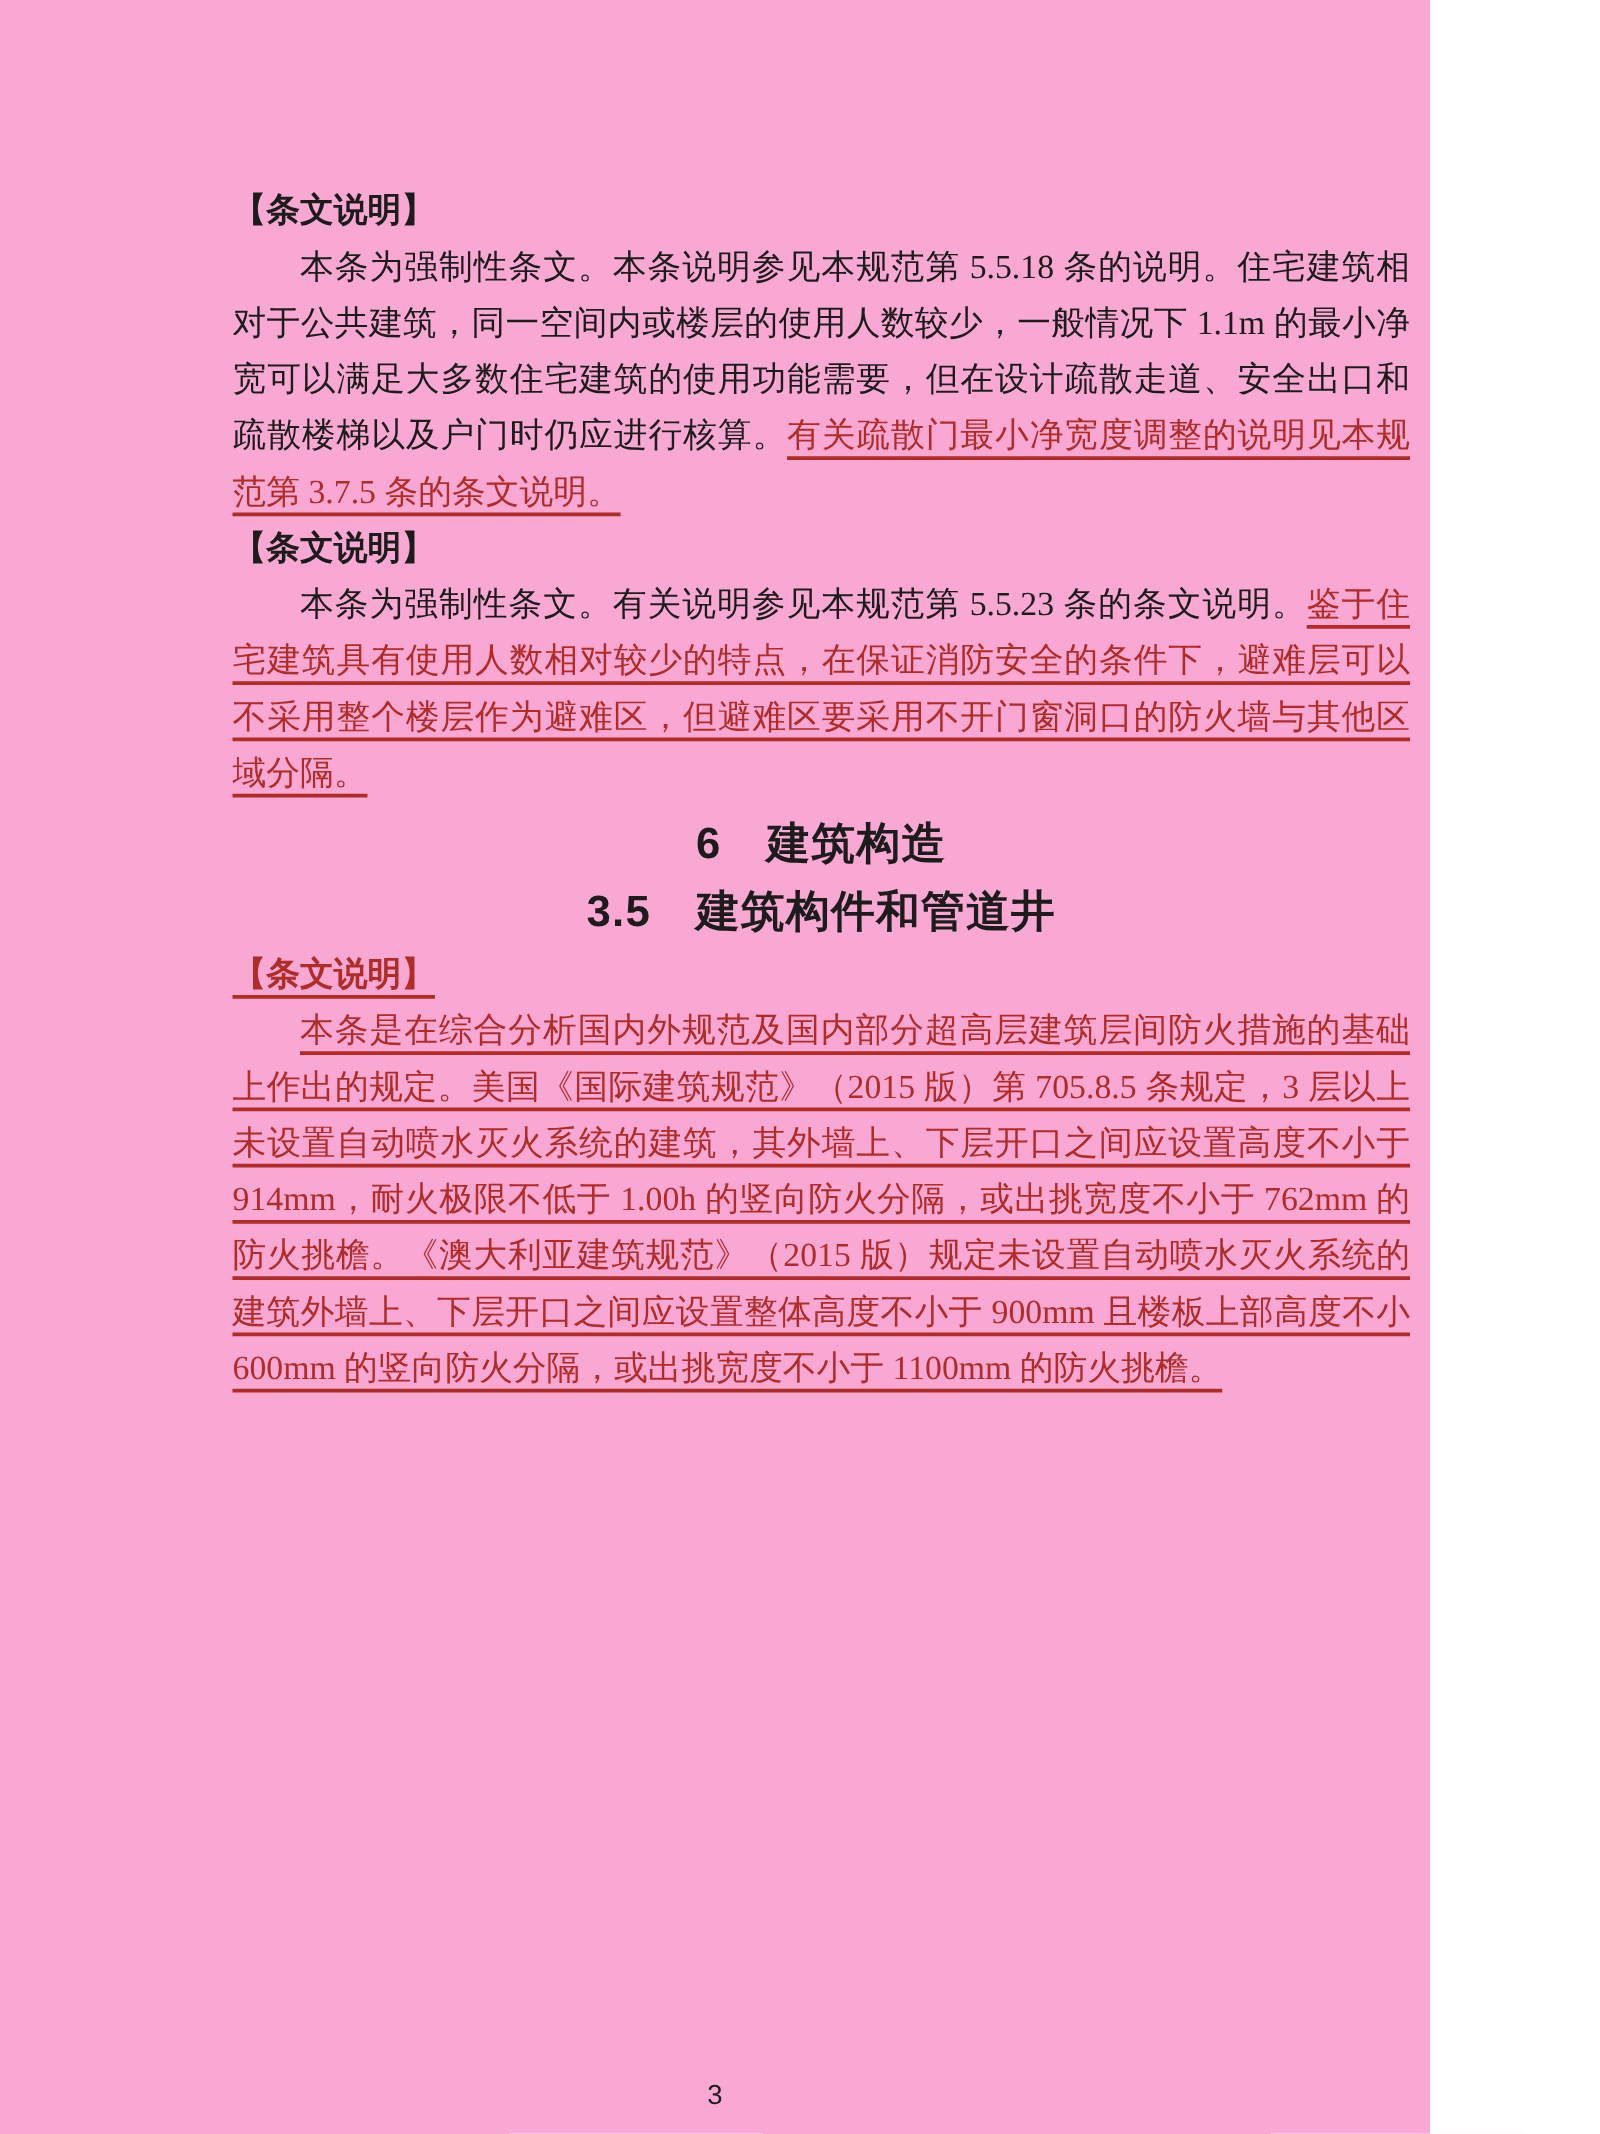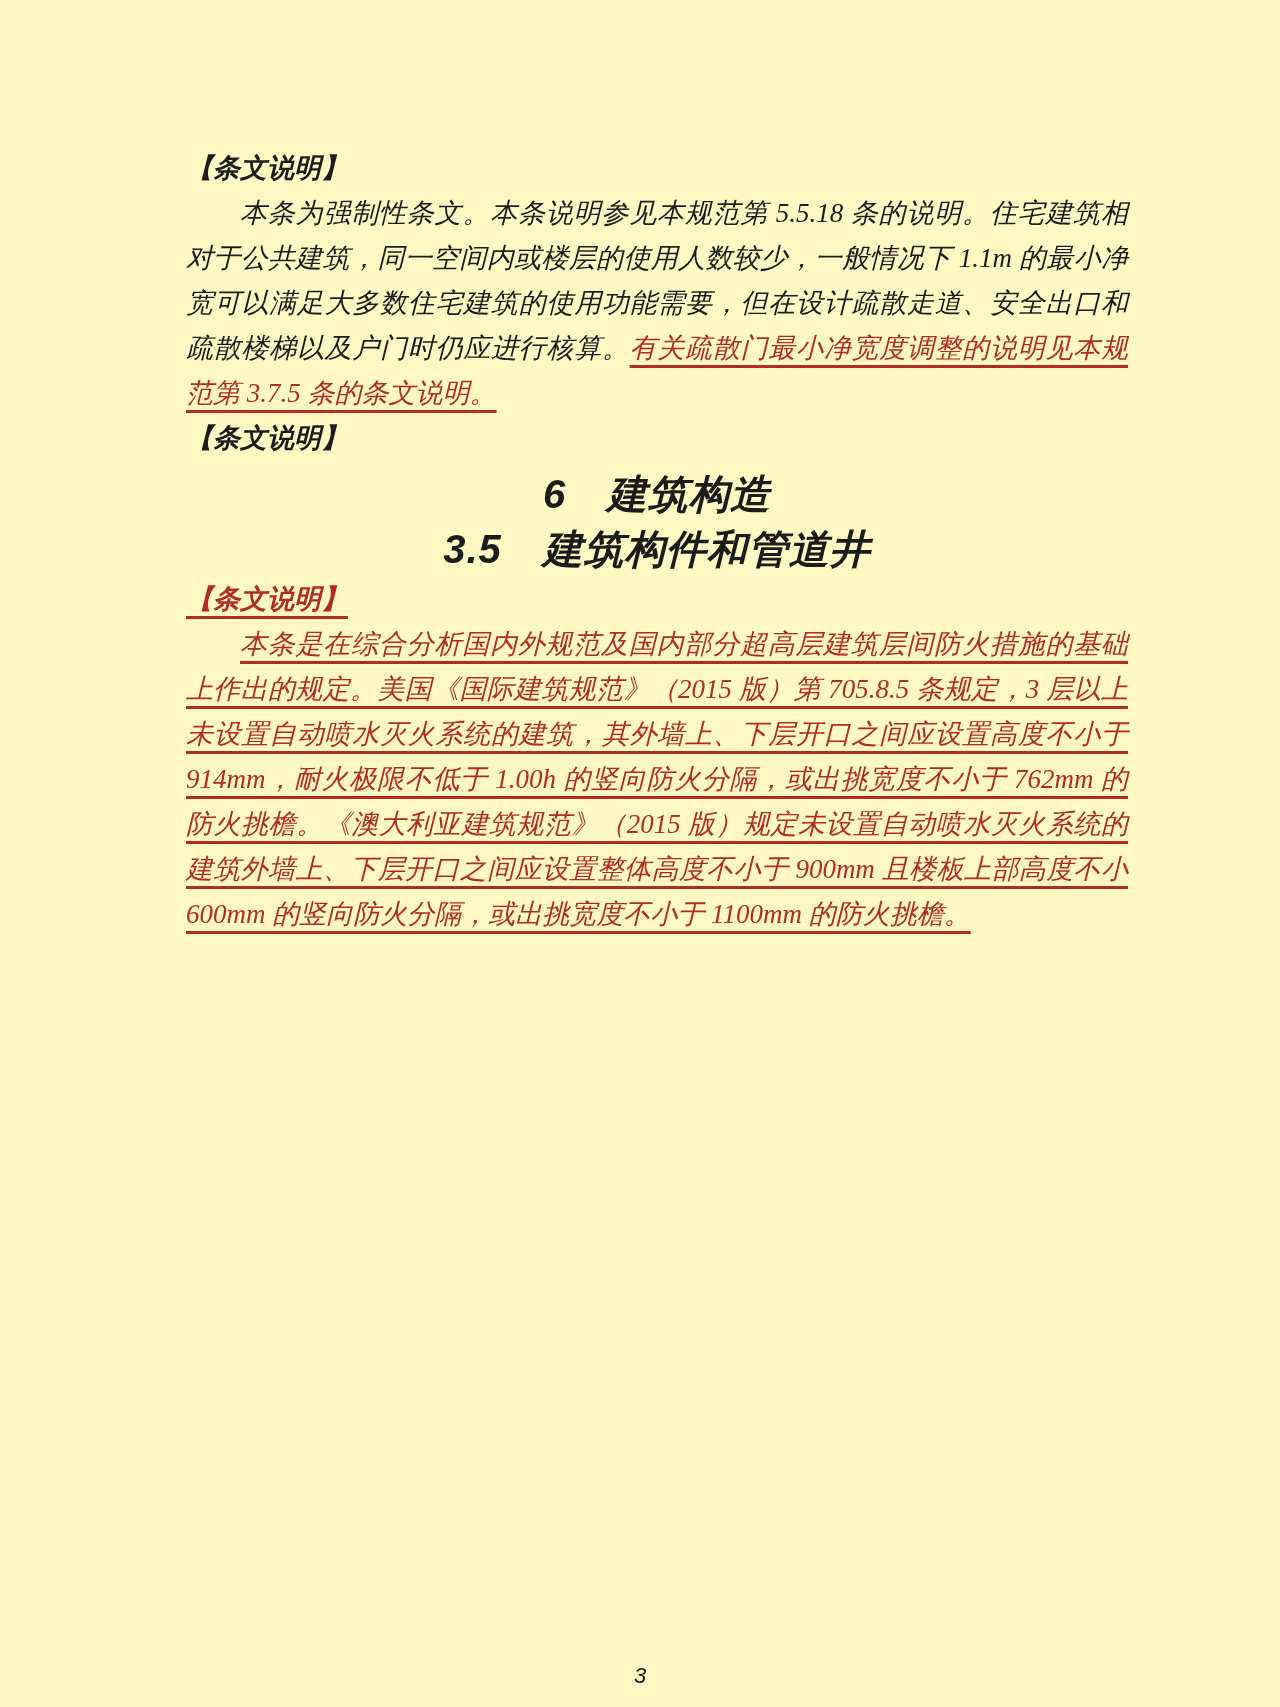--- a/index.html
+++ b/index.html
@@ -2,27 +2,26 @@
 <html><head>
 <meta charset="utf-8">
 <style>
   html, body {
     margin: 0;
     padding: 0;
     background: #ffffff;
   }
   .page {
     position: relative;
-    width: 1280px;
+    width: 1144px;
     height: 1707px;
-    background: #fef9c3;
+    background: #f9a8d4;
     overflow: hidden;
     font-family: "Liberation Serif", "DejaVu Serif", serif;
     color: #1c1c1c;
-    font-style: italic;
   }
   .content {
     position: absolute;
     left: 186px;
     top: 146px;
     width: 942px;
   }
   p.block {
     margin: 0;
     font-size: 27px;
@@ -36,21 +35,21 @@
   }
   p.block.indent {
     text-indent: 54px;
   }
   p.block.kind-h1,
   p.block.kind-h2 {
     text-align: center;
     text-indent: 0;
     font-family: "Liberation Sans", "DejaVu Sans", sans-serif;
     font-weight: bold;
-    font-size: 40px;
+    font-size: 35px;
     line-height: 55px;
     letter-spacing: 1px;
   }
   p.block.kind-h1 { margin-top: 6px; }
   p.block.kind-label {
     text-indent: 0;
   }
   .seg { color: #1c1c1c; }
   .seg-red { color: #b02c26; }
   .seg-bold { font-weight: bold; }
@@ -71,19 +70,20 @@
   }
 </style>
 </head>
 <body>
 
 <div class="page">
   <div class="content">
       <p class="block kind-label font-sans"><span class="seg seg-bold">【条文说明】</span></p>
       <p class="block kind-para indent"><span class="seg">本条为强制性条文。本条说明参见本规范第 5.5.18 条的说明。住宅建筑相对于公共建筑，同一空间内或楼层的使用人数较少，一般情况下 1.1m 的最小净宽可以满足大多数住宅建筑的使用功能需要，但在设计疏散走道、安全出口和疏散楼梯以及户门时仍应进行核算。</span><span class="seg seg-red seg-underline">有关疏散门最小净宽度调整的说明见本规范第 3.7.5 条的条文说明。</span></p>
       <p class="block kind-label font-sans"><span class="seg seg-bold">【条文说明】</span></p>
+      <p class="block kind-para indent"><span class="seg">本条为强制性条文。有关说明参见本规范第 5.5.23 条的条文说明。</span><span class="seg seg-red seg-underline">鉴于住宅建筑具有使用人数相对较少的特点，在保证消防安全的条件下，避难层可以不采用整个楼层作为避难区，但避难区要采用不开门窗洞口的防火墙与其他区域分隔。</span></p>
       <p class="block kind-h1"><span class="seg seg-bold">6　建筑构造</span></p>
       <p class="block kind-h2"><span class="seg seg-bold">3.5　建筑构件和管道井</span></p>
       <p class="block kind-label font-sans"><span class="seg seg-red seg-bold seg-underline">【条文说明】</span></p>
       <p class="block kind-para indent"><span class="seg seg-red seg-underline">本条是在综合分析国内外规范及国内部分超高层建筑层间防火措施的基础上作出的规定。美国《国际建筑规范》（2015 版）第 705.8.5 条规定，3 层以上未设置自动喷水灭火系统的建筑，其外墙上、下层开口之间应设置高度不小于 914mm，耐火极限不低于 1.00h 的竖向防火分隔，或出挑宽度不小于 762mm 的防火挑檐。《澳大利亚建筑规范》（2015 版）规定未设置自动喷水灭火系统的建筑外墙上、下层开口之间应设置整体高度不小于 900mm 且楼板上部高度不小 600mm 的竖向防火分隔，或出挑宽度不小于 1100mm 的防火挑檐。</span></p>
     </div>
   <div class="footer">3</div>
 </div>
 
 </body></html>

